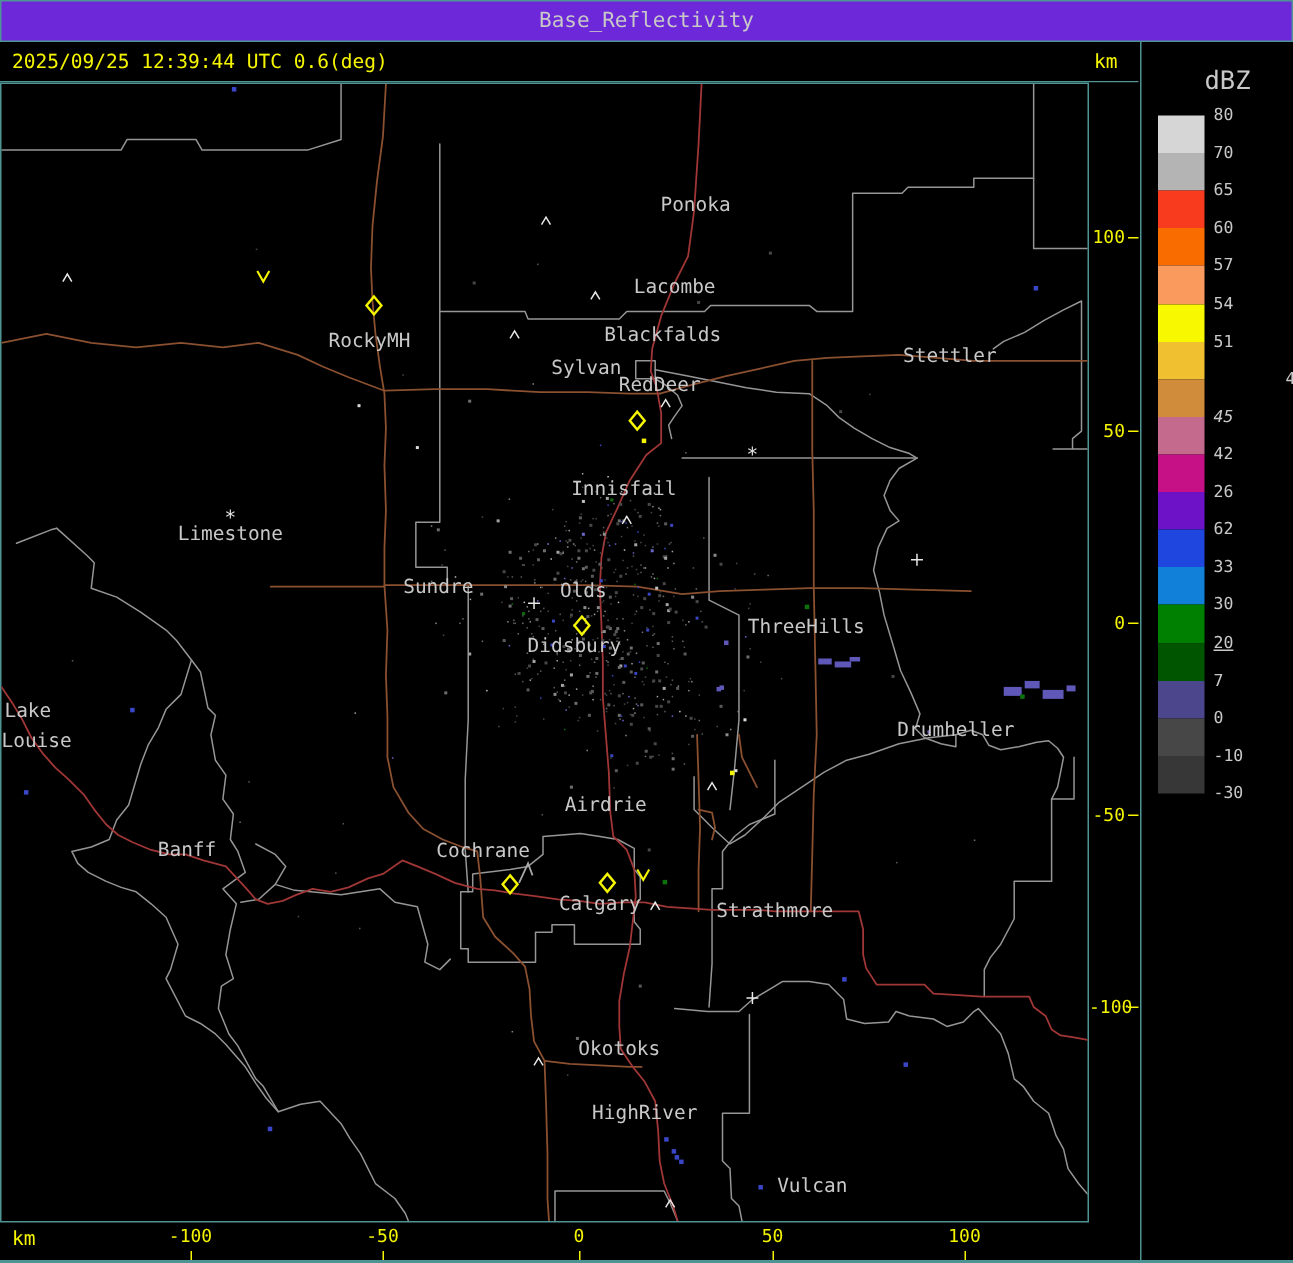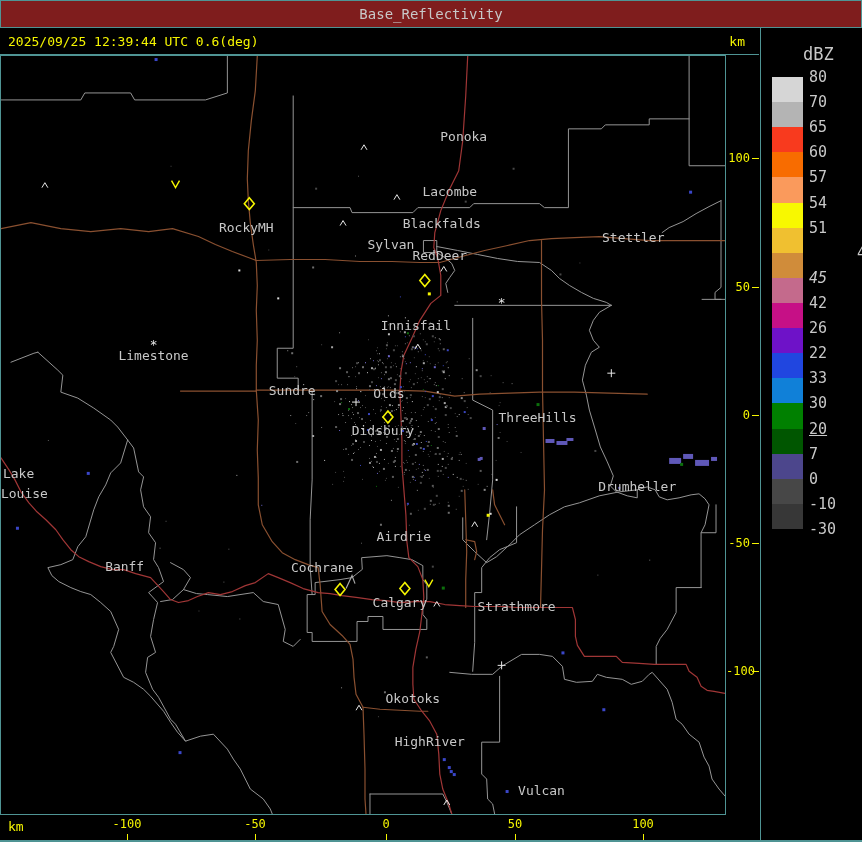--- a/index.html
+++ b/index.html
@@ -1,30 +1,30 @@
 <!DOCTYPE html>
 <html><head>
 <meta charset="utf-8">
 <style>
   html,body{margin:0;padding:0;background:#000;}
   body{width:862px;height:842px;position:relative;overflow:hidden;
        font-family:"DejaVu Sans Mono","Liberation Mono",monospace;}
   #title-bar{position:absolute;left:0;top:0;width:860px;height:26px;
-    border:1px solid #4f9494;background:#7f1d1d;display:flex;align-items:center;justify-content:center;
+    border:1px solid #4f9494;background:#6d28d9;display:flex;align-items:center;justify-content:center;
     color:#c8c8c8;font-size:14px;letter-spacing:0px;}
   #info-bar{position:absolute;left:0;top:28px;width:759px;height:26px;background:#000;
     border-bottom:1px solid #4f9494;display:flex;align-items:center;}
   #timestamp{color:#f5f500;font-size:13px;margin-left:8px;flex:1;}
   #top-km{color:#f5f500;font-size:13px;margin-right:14px;}
   #legend-panel{position:absolute;left:760px;top:28px;width:101px;height:812px;background:#000;
     border-left:1px solid #4f9494;}
   #legend-title{position:absolute;left:42px;top:16px;color:#c8c8c8;font-size:17px;}
   .swatch{position:absolute;left:11px;width:31px;}
   .leg-label{position:absolute;left:48px;width:40px;height:12px;line-height:12px;
-    color:#c8c8c8;font-size:15px;text-align:left;}
+    color:#c8c8c8;font-size:11px;text-align:left;}
   #map-area{position:absolute;left:0;top:55px;width:726px;height:760px;background:#000;
     border:1px solid #4f9494;box-sizing:border-box;}
   #map-svg{position:absolute;left:0;top:0;}
   #right-axis{position:absolute;left:726px;top:55px;width:34px;height:760px;background:#000;}
   .yx-label{position:absolute;left:0;width:24px;height:12px;line-height:12px;color:#f5f500;
     font-size:12px;text-align:right;}
   .yx-tick{position:absolute;left:26px;width:7px;height:1px;background:#f5f500;}
   #bottom-axis{position:absolute;left:0;top:816px;width:759px;height:24px;background:#000;}
   #bottom-km{position:absolute;left:8px;top:3px;color:#f5f500;font-size:13px;}
   .xa-label{position:absolute;top:2px;width:48px;height:12px;line-height:12px;color:#f5f500;
@@ -807,21 +807,21 @@
       <div class="leg-label" style="top: 68.1111px;">70</div>
       <div class="leg-label" style="top: 93.2222px;">65</div>
       <div class="leg-label" style="top: 118.333px;">60</div>
       <div class="leg-label" style="top: 143.444px;">57</div>
       <div class="leg-label" style="top: 168.556px;">54</div>
       <div class="leg-label" style="top: 193.667px;">51</div>
       <div class="leg-label" style="top: 218.778px; margin-left: 48px;">48</div>
       <div class="leg-label" style="top: 243.889px; font-style: italic;">45</div>
       <div class="leg-label" style="top: 269px;">42</div>
       <div class="leg-label" style="top: 294.111px;">26</div>
-      <div class="leg-label" style="top: 319.222px;">22</div>
+      <div class="leg-label" style="top: 319.222px;">62</div>
       <div class="leg-label" style="top: 344.333px;">33</div>
       <div class="leg-label" style="top: 369.444px;">30</div>
       <div class="leg-label" style="top: 394.556px; text-decoration: underline;">20</div>
       <div class="leg-label" style="top: 419.667px;">7</div>
       <div class="leg-label" style="top: 444.778px;">0</div>
       <div class="leg-label" style="top: 469.889px;">-10</div>
       <div class="leg-label" style="top: 495px;">-30</div>
     </div>
 </div>
 

